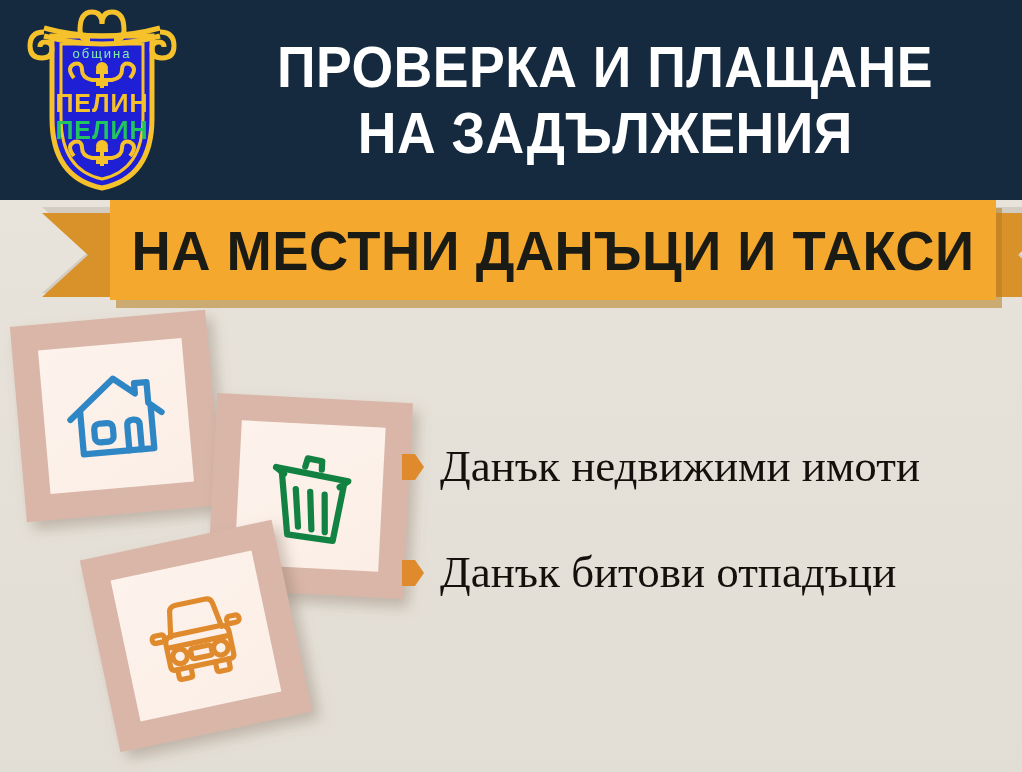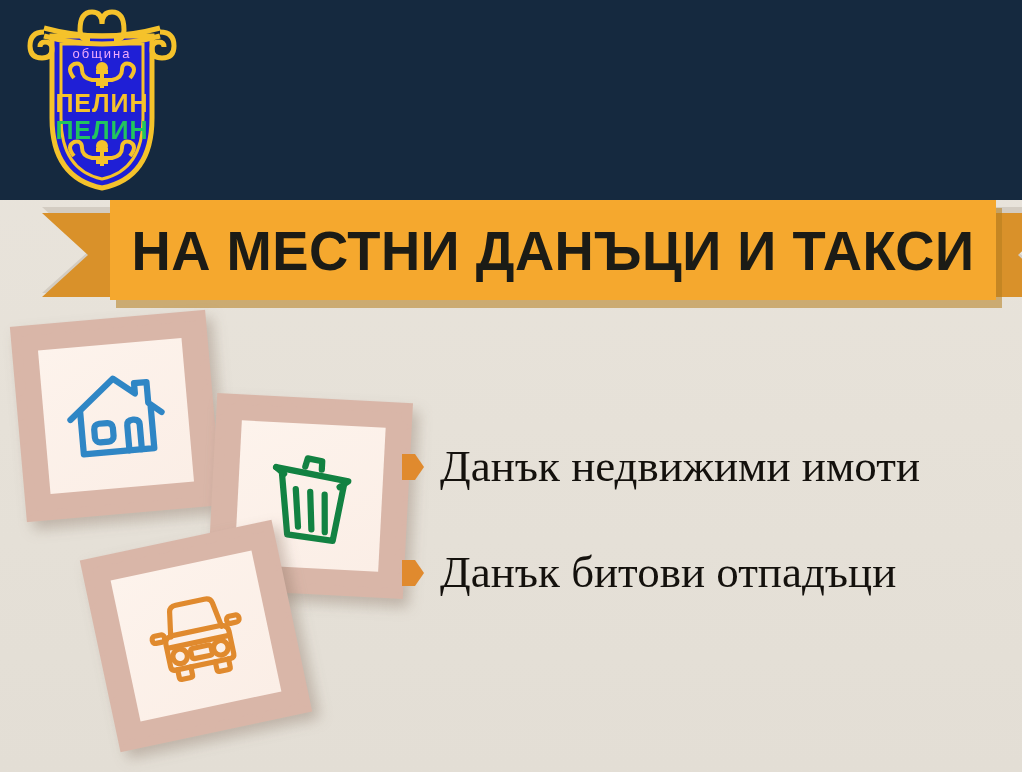--- a/index.html
+++ b/index.html
@@ -95,26 +95,30 @@
           <circle cx="80" cy="62" r="4"></circle>
         </g>
 
         <g stroke="#f5c22b" stroke-width="4" fill="none">
           <path d="M52 150 Q44 140 52 136 Q60 134 60 142 Q60 150 70 152 L90 152 Q100 150 100 142 Q100 134 108 136 Q116 140 108 150"></path>
           <path d="M74 144 L86 144 M80 138 L80 160 M74 156 L86 156"></path>
           <circle cx="80" cy="140" r="4"></circle>
         </g>
       </svg>
       <div style="position:absolute;left:0;top:0;width:160px;height:186px;">
-        <div style="position:absolute;left:0;top:40px;width:160px;text-align:center;color:#f0abfc;font-size:13px;letter-spacing:2px;font-family:'Liberation Sans',sans-serif;">община</div>
+        <div style="position:absolute;left:0;top:40px;width:160px;text-align:center;color:#86efac;font-size:13px;letter-spacing:2px;font-family:'Liberation Sans',sans-serif;">община</div>
         <div style="position:absolute;left:0;top:83px;width:160px;text-align:center;color:#f5c22b;font-size:25px;font-weight:bold;letter-spacing:1px;font-family:'Liberation Sans',sans-serif;">ПЕЛИН</div>
         <div style="position:absolute;left:0;top:110px;width:160px;text-align:center;color:#22c55e;font-size:25px;font-weight:bold;letter-spacing:1px;font-family:'Liberation Sans',sans-serif;">ПЕЛИН</div>
       </div>
     </div>
 
+    <div class="title-wrap">
+      <div class="title-line">ПРОВЕРКА И ПЛАЩАНЕ</div>
+      <div class="title-line">НА ЗАДЪЛЖЕНИЯ</div>
+    </div>
   </div>
 
   <div class="ribbon">
     <div class="tail-shadow left"></div>
     <div class="tail-shadow right"></div>
     <div class="tail left"></div>
     <div class="tail right"></div>
     <div class="ribbon-band">
       <div class="ribbon-text">НА МЕСТНИ ДАНЪЦИ И ТАКСИ</div>
     </div>

